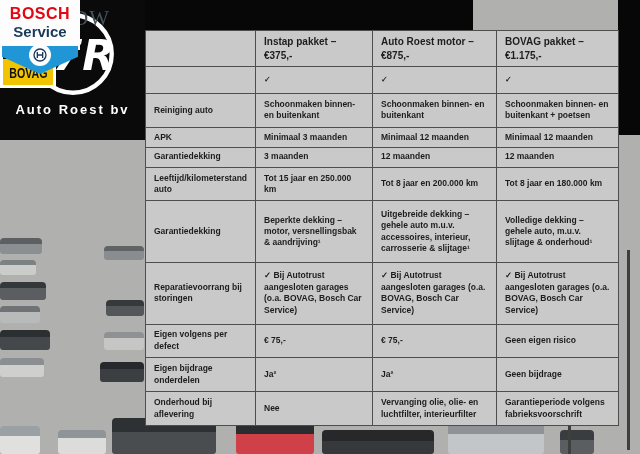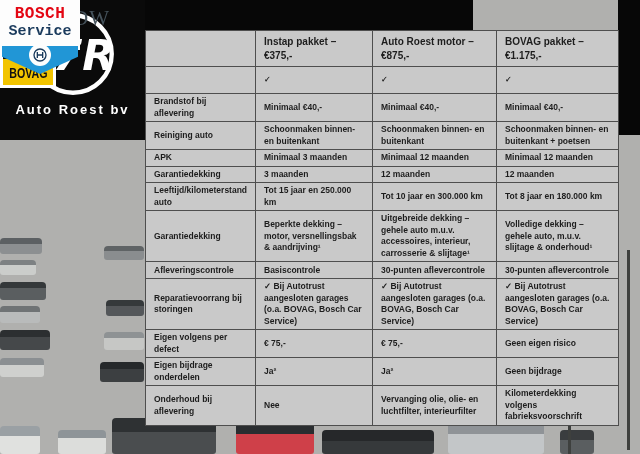--- a/index.html
+++ b/index.html
@@ -42,21 +42,21 @@
 
   
   .bovag{position:absolute;left:44;top:200;width:56px;height:88px;background:#fff;
          box-sizing:border-box;padding:3px;display:flex;flex-direction:column;}
   .bovag-top{background:#111;flex:1;display:flex;align-items:center;justify-content:center;}
   .bovag-top svg{width:44px;height:46px;}
   .bovag-bottom{background:#f2c400;height:26px;display:flex;align-items:center;justify-content:center;}
   .bovag-word{font-weight:bold;font-size:13px;color:#111;transform:scale(.82,1.15);letter-spacing:0;}
 
   
-  .bosch{position:absolute;left:32;top:308;width:80px;height:78px;font-family:Liberation Mono, monospace;}
+  .bosch{position:absolute;left:32;top:308;width:80px;height:78px;}
   .bosch-white{position:absolute;left:0;top:0;width:80px;height:50px;background:#fdfdfd;border-radius:5px 5px 0 0;}
   .bosch-band-outline{position:absolute;left:0;top:46;width:80px;height:32px;background:#fdfdfd;
         clip-path:polygon(0 0,100% 0,100% 38%,50% 100%,0 38%);}
   .bosch-band{position:absolute;left:2px;top:46px;width:76px;height:28px;background:#2196d6;
         clip-path:polygon(0 0,100% 0,100% 38%,50% 100%,0 38%);}
   .bosch-l1{position:absolute;left:0;top:5px;width:80px;text-align:center;font-weight:bold;
             font-size:16px;color:#e30613;letter-spacing:.5px;}
   .bosch-l2{position:absolute;left:0;top:23px;width:80px;text-align:center;font-weight:bold;
             font-size:15px;color:#1a3a5c;}
   .bosch-circ{position:absolute;left:29px;top:44px;width:22px;height:22px;background:#fdfdfd;
@@ -177,62 +177,50 @@
       </tr>
       <tr class="chk">
         <th></th>
         <td>✓</td>
         <td>✓</td>
         <td>✓</td>
       </tr>
     </thead>
     <tbody id="table-body">
         <tr>
-          <th>Brandstof bij aflevering</th>
-          <td>Minimaal €40,-</td>
-          <td>Minimaal €40,-</td>
-          <td>Minimaal €40,-</td>
-        </tr>
-        <tr>
           <th>Reiniging auto</th>
           <td>Schoonmaken binnen- en buitenkant</td>
           <td>Schoonmaken binnen- en buitenkant</td>
           <td>Schoonmaken binnen- en buitenkant + poetsen</td>
         </tr>
         <tr>
           <th>APK</th>
           <td>Minimaal 3 maanden</td>
           <td>Minimaal 12 maanden</td>
           <td>Minimaal 12 maanden</td>
         </tr>
         <tr>
           <th>Garantiedekking</th>
           <td>3 maanden</td>
           <td>12 maanden</td>
           <td>12 maanden</td>
         </tr>
         <tr>
           <th>Leeftijd/kilometerstand auto</th>
           <td>Tot 15 jaar en 250.000 km</td>
-          <td>Tot 10 jaar en 300.000 km</td>
+          <td>Tot 8 jaar en 200.000 km</td>
           <td>Tot 8 jaar en 180.000 km</td>
         </tr>
         <tr>
           <th>Garantiedekking</th>
           <td>Beperkte dekking – motor, versnellingsbak &amp; aandrijving¹</td>
           <td>Uitgebreide dekking – gehele auto m.u.v. accessoires, interieur, carrosserie &amp; slijtage¹</td>
           <td>Volledige dekking – gehele auto, m.u.v. slijtage &amp; onderhoud¹</td>
         </tr>
         <tr>
-          <th>Afleveringscontrole</th>
-          <td>Basiscontrole</td>
-          <td>30-punten aflevercontrole</td>
-          <td>30-punten aflevercontrole</td>
-        </tr>
-        <tr>
           <th>Reparatievoorrang bij storingen</th>
           <td>✓ Bij Autotrust aangesloten garages (o.a. BOVAG, Bosch Car Service)</td>
           <td>✓ Bij Autotrust aangesloten garages (o.a. BOVAG, Bosch Car Service)</td>
           <td>✓ Bij Autotrust aangesloten garages (o.a. BOVAG, Bosch Car Service)</td>
         </tr>
         <tr>
           <th>Eigen volgens per defect</th>
           <td>€ 75,-</td>
           <td>€ 75,-</td>
           <td>Geen eigen risico</td>
@@ -240,18 +228,18 @@
         <tr>
           <th>Eigen bijdrage onderdelen</th>
           <td>Ja²</td>
           <td>Ja²</td>
           <td>Geen bijdrage</td>
         </tr>
         <tr>
           <th>Onderhoud bij aflevering</th>
           <td>Nee</td>
           <td>Vervanging olie, olie- en luchtfilter, interieurfilter</td>
-          <td>Kilometerdekking volgens fabrieksvoorschrift</td>
+          <td>Garantieperiode volgens fabrieksvoorschrift</td>
         </tr>
       </tbody>
   </table>
 
 </div>
 
 </body></html>

